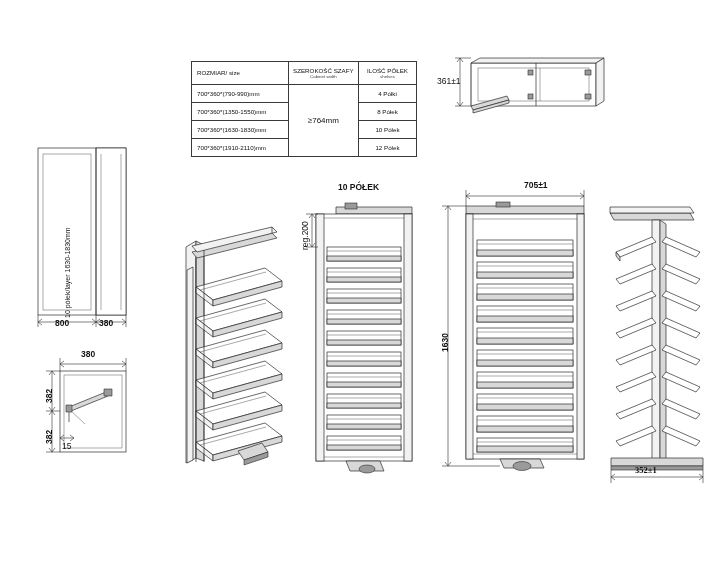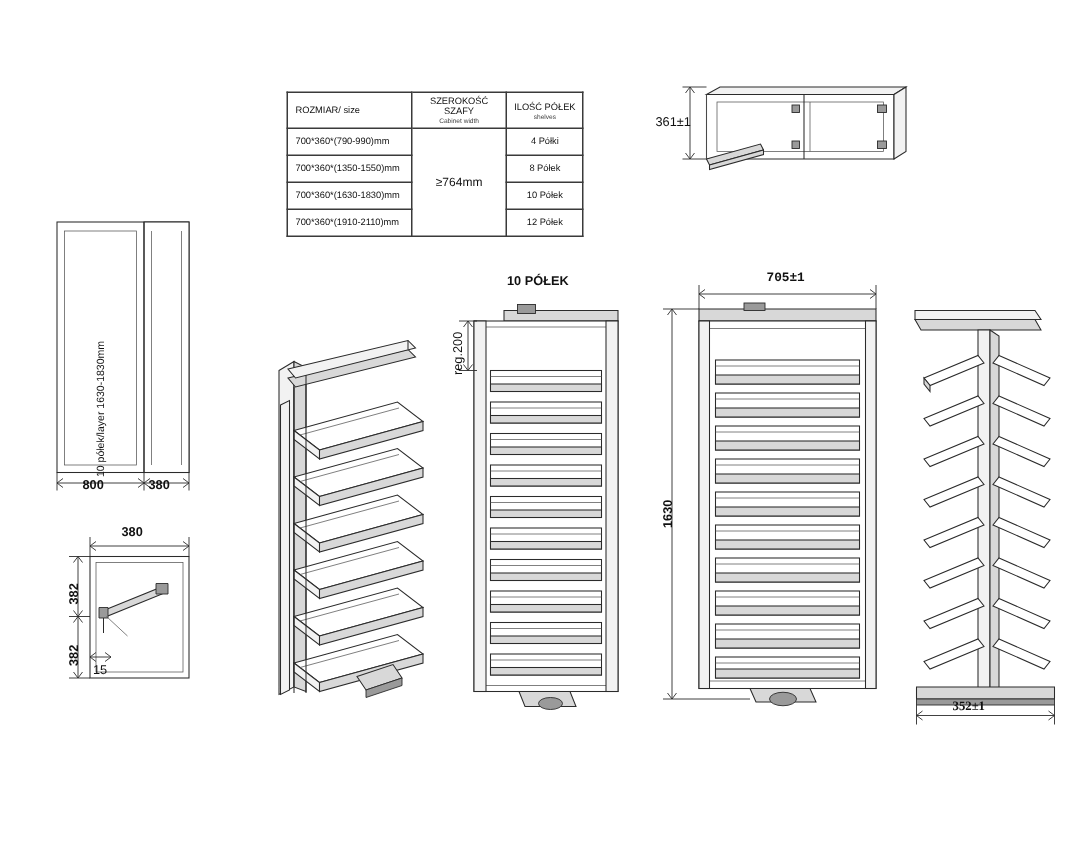--- a/index.html
+++ b/index.html
@@ -20,21 +20,21 @@
     left: 0; top: 0;
     width: 728px;
     height: 565px;
   }
 
   
   .spec-table {
     position: absolute;
     left: 191px;
     top: 61px;
-    width: 198px;
+    width: 226px;
     border-collapse: collapse;
     font-size: 6.2px;
     color: #111;
   }
   .spec-table td, .spec-table th {
     border: 1px solid #3a3a3a;
     padding: 2px 3px;
     text-align: center;
     font-weight: normal;
     line-height: 1.15;
@@ -472,18 +472,18 @@
   <div class="lbl small vert" style="left:64px; top:318px;">10 półek/layer   1630-1830mm</div>
 
   <div class="lbl bold" style="left:81px; top:349px;">380</div>
   <div class="lbl bold vert" style="left:44px; top:403px;">382</div>
   <div class="lbl bold vert" style="left:44px; top:444px;">382</div>
   <div class="lbl" style="left:62px; top:441px;">15</div>
 
   <div class="lbl bold" style="left:338px; top:182px;">10 PÓŁEK</div>
   <div class="lbl vert" style="left:300px; top:250px;">reg.200</div>
 
-  <div class="lbl bold" style="left:511px; top:180px;font-family:Liberation Mono, monospace;">705±1</div>
+  <div class="lbl bold" style="left:524px; top:180px;">705±1</div>
   <div class="lbl bold vert" style="left:440px; top:352px;">1630</div>
 
   <div class="lbl bold" style="left:635px; top:465px;font-family:Liberation Serif, serif;">352±1</div>
 
 </div>
 
 </body></html>

